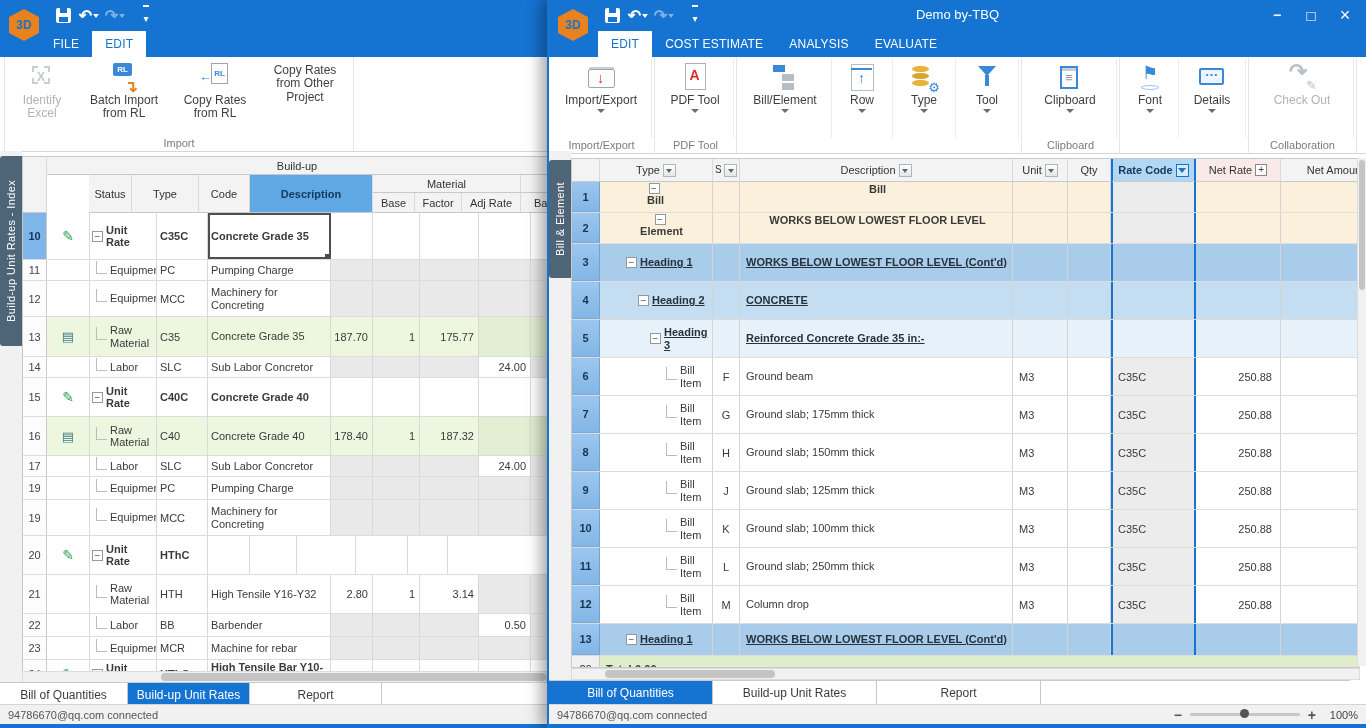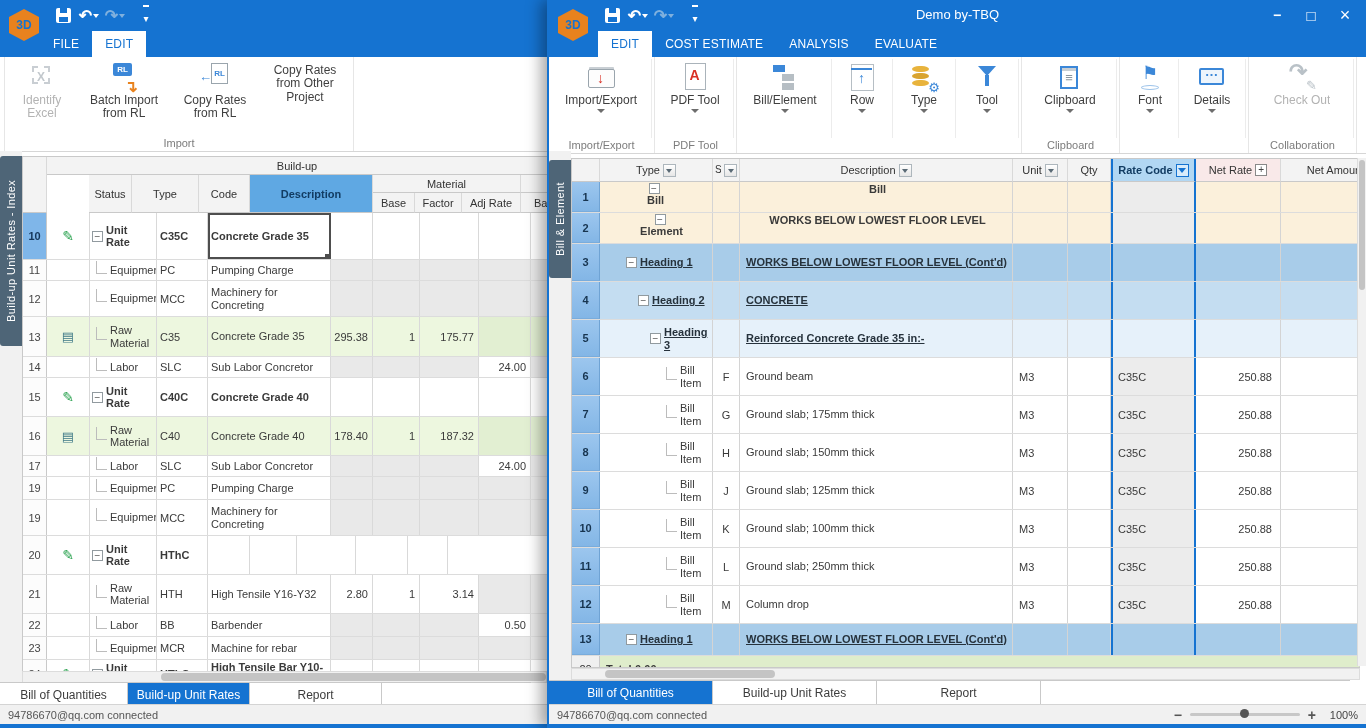--- a/index.html
+++ b/index.html
@@ -301,21 +301,21 @@
           <div class="cell num" style="width: 24px; flex: 0 0 auto;">13</div>
           <div class="cell center" style="width: 43px; flex: 0 0 auto;">
             <span class="st-buildup"></span>
           </div>
           <div class="cell" style="width: 67px; flex: 0 0 auto; padding-left: 2px;">
             <span class="conn"></span>
             <span style="line-height: 1.1;">Raw Material</span>
           </div>
           <div class="cell" style="width: 51px; flex: 0 0 auto;">C35</div>
           <div class="cell" style="width: 123px; flex: 0 0 auto; line-height: 1.15;">Concrete Grade 35</div>
-          <div class="cell right" style="width: 42px; flex: 0 0 auto;">295.38</div>
+          <div class="cell right" style="width: 42px; flex: 0 0 auto;">187.70</div>
           <div class="cell right" style="width: 47px; flex: 0 0 auto;">1</div>
           <div class="cell right" style="width: 59px; flex: 0 0 auto;">175.77</div>
           <div class="cell right gray" style="width: 52px; flex: 0 0 auto;"></div>
           <div class="cell right gray" style="width: 40px; flex: 0 0 auto;"></div>
         </div>
         <div class="row" style="min-height: 20px; height: 20px;">
           <div class="cell num" style="width: 24px; flex: 0 0 auto;">14</div>
           <div class="cell center" style="width: 43px; flex: 0 0 auto;"></div>
           <div class="cell" style="width: 67px; flex: 0 0 auto; padding-left: 2px;">
             <span class="conn"></span>

